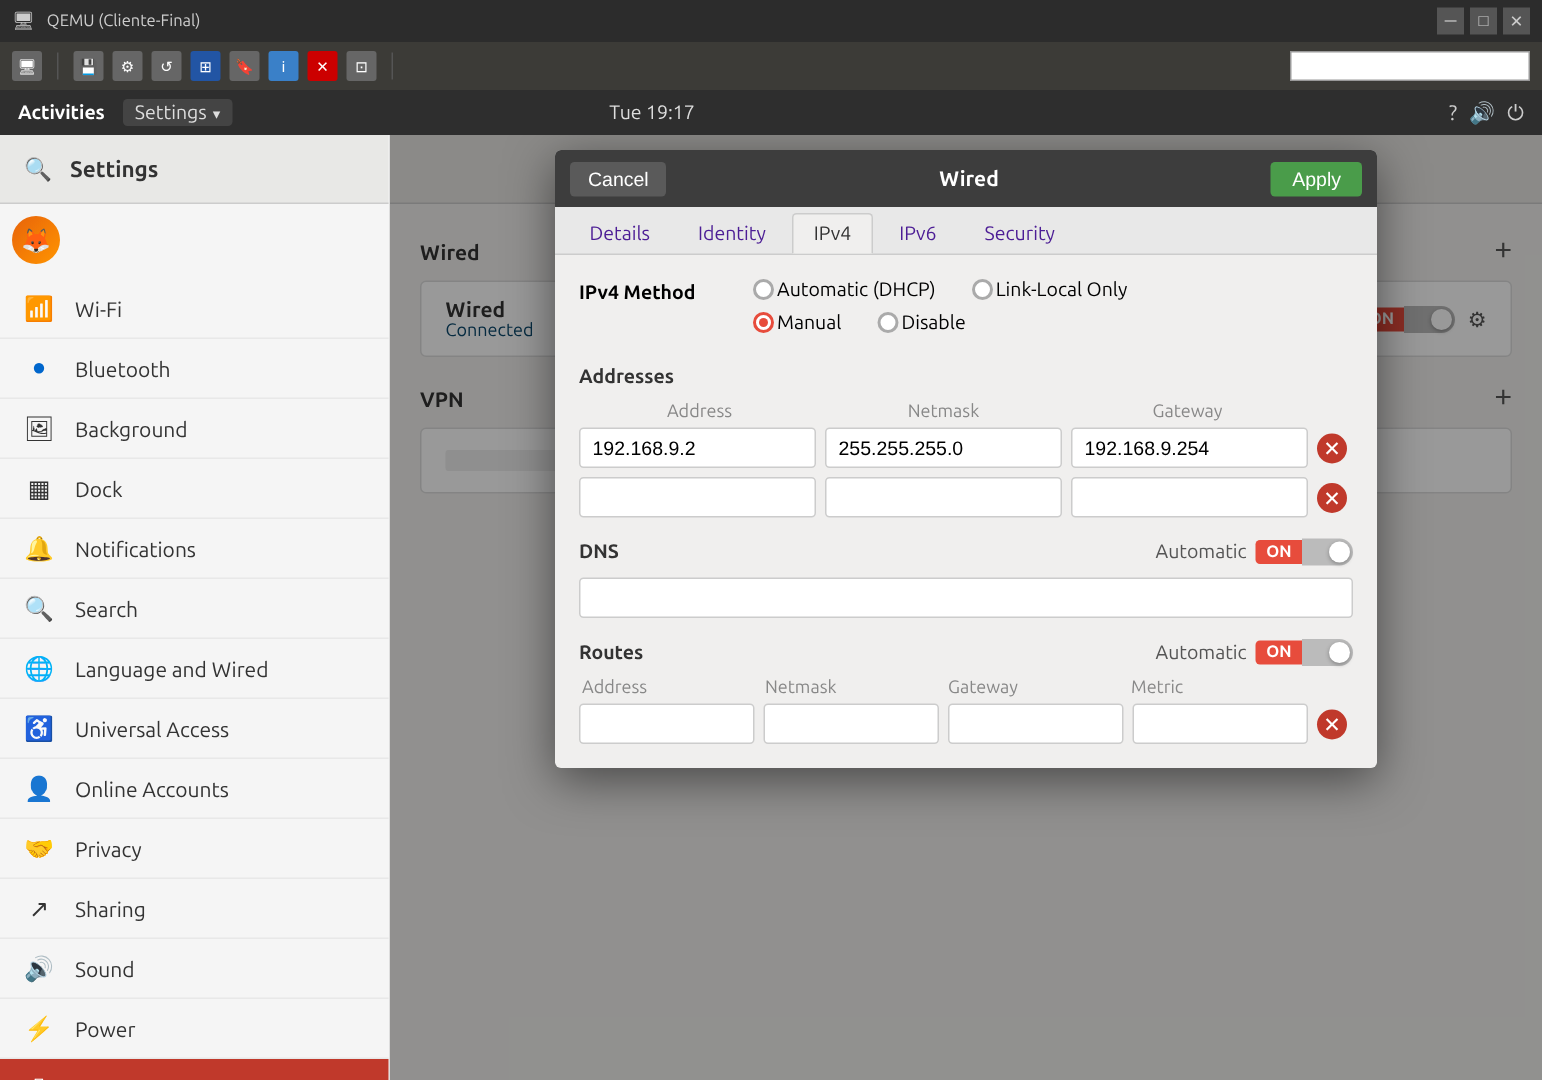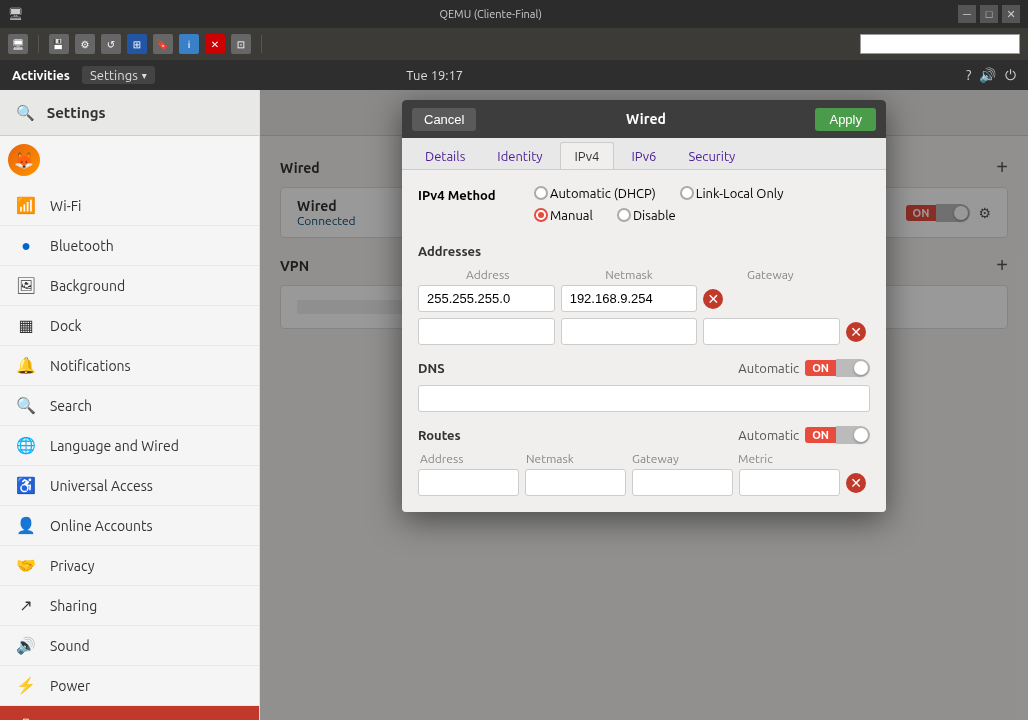--- a/index.html
+++ b/index.html
@@ -9,21 +9,21 @@
     .titlebar {
       background: #2c2c2c;
       height: 28px;
       display: flex;
       align-items: center;
       padding: 0 8px;
       color: #ccc;
       font-size: 12px;
       gap: 8px;
     }
-    .titlebar-title { flex: 1; text-align: center; font-size: 11px; }
+    .titlebar-title { flex: 1; font-size: 11px; }
     .titlebar-icons { display: flex; gap: 4px; margin-left: auto; }
     .titlebar-btn {
       width: 18px; height: 18px;
       background: #555;
       border: none;
       color: #ccc;
       cursor: pointer;
       display: flex; align-items: center; justify-content: center;
       font-size: 11px;
     }
@@ -149,21 +149,21 @@
       background: rgba(0,0,0,0.4);
       display: flex;
       align-items: flex-start;
       justify-content: center;
       padding-top: 10px;
       z-index: 100;
     }
 
     .modal {
       background: #f0efee;
-      width: 484px;
+      width: 548px;
       border-radius: 4px;
       box-shadow: 0 8px 32px rgba(0,0,0,0.5);
       overflow: hidden;
     }
 
     .modal-titlebar {
       background: #3d3d3d;
       height: 38px;
       display: flex;
       align-items: center;
@@ -590,20 +590,21 @@
 
           <div class="addresses-section">
             <div class="form-section-title">Addresses</div>
             <div class="addresses-header">
               <span>Address</span>
               <span>Netmask</span>
               <span>Gateway</span>
               <span></span>
             </div>
             <div class="address-row">
+              <input class="addr-input" type="text" value="192.168.9.2" style="">
               <input class="addr-input" type="text" value="255.255.255.0" style="">
               <input class="addr-input" type="text" value="192.168.9.254" style="">
               <button class="remove-btn">✕</button>
             </div>
             <div class="address-row">
               <input class="addr-input" type="text" value="" style="">
               <input class="addr-input" type="text" value="" style="">
               <input class="addr-input" type="text" value="" style="">
               <button class="remove-btn">✕</button>
             </div>

